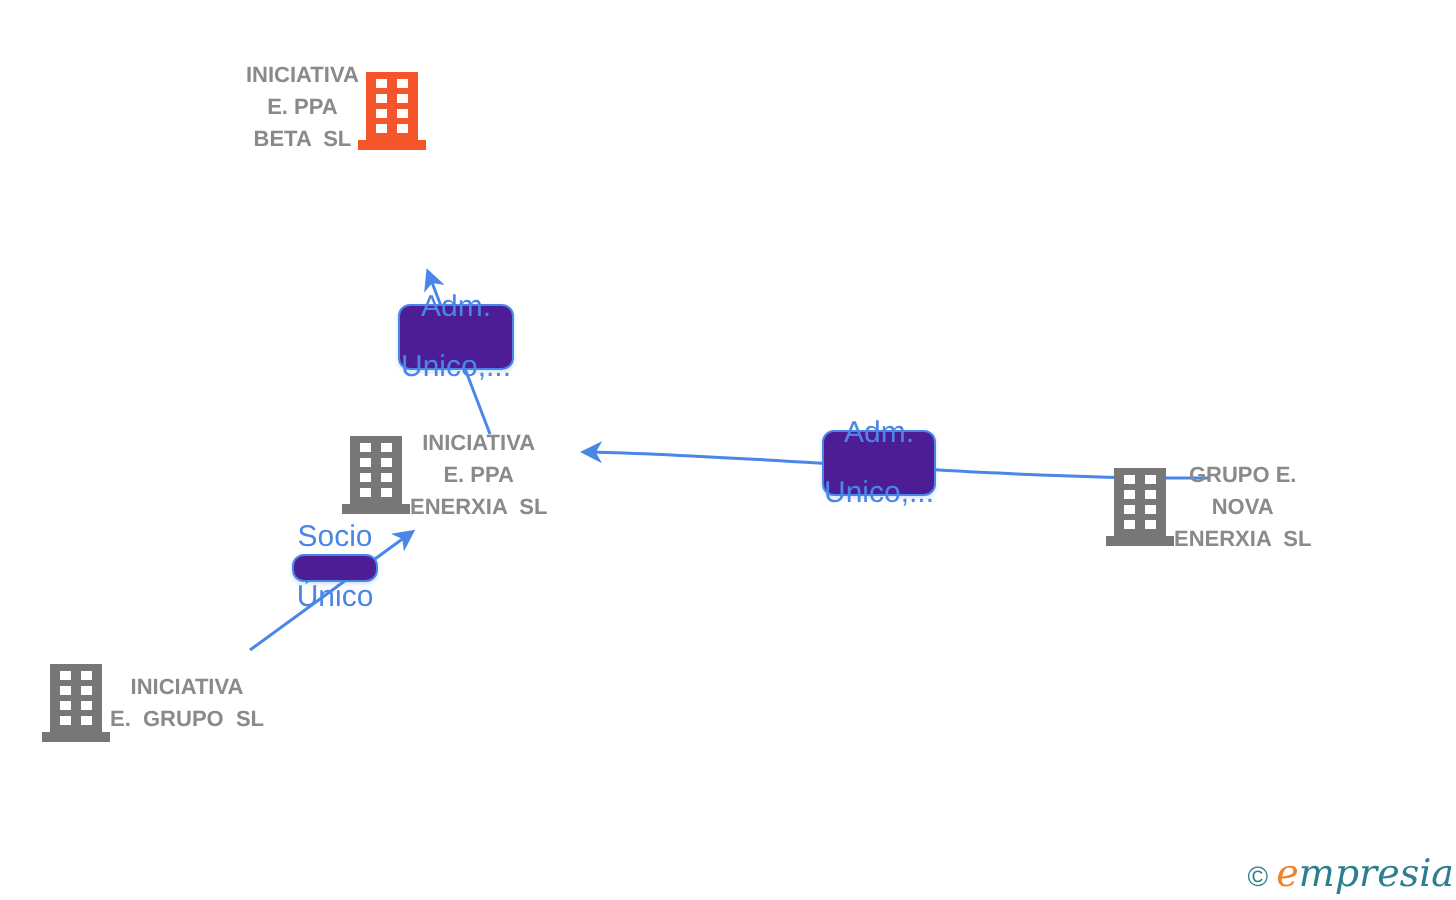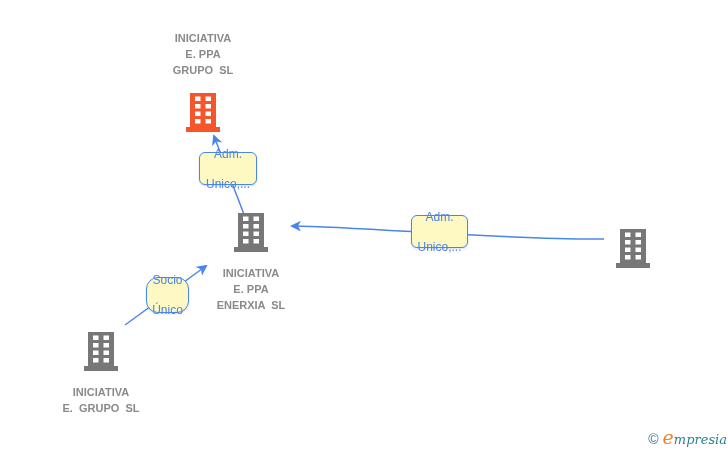--- a/index.html
+++ b/index.html
@@ -10,48 +10,47 @@
     overflow:hidden;
     font-family:"Liberation Sans", sans-serif;
   }
   #edges{position:absolute;left:0;top:0;z-index:1;}
   .edge{fill:none;stroke-width:1.5px;}
 
   .node{
     position:absolute;
     width:160px;
     display:flex;
-    flex-direction:column;
+    flex-direction:row;
     align-items:center;
     z-index:2;
     cursor:pointer;
-    gap:12px;
   }
   .node-text{
     text-align:center;
     font-size:11px;
     font-weight:bold;
     line-height:16px;
     color:var(--company-text,#8a8a8a);
   }
   .node-line{white-space:pre;}
   .bld{display:block;}
   .node--text-top .node-text{margin-bottom:3px;}
   .node--text-bottom .node-text{margin-top:1px;}
 
   .edge-label{
     position:absolute;
     z-index:3;
     box-sizing:border-box;
-    background:#fef9c3;
+    background:#4c1d95;
     border:1.5px solid var(--edge-blue,#4a86e8);
     border-radius:6px;
     box-shadow:0 1px 2px rgba(74,134,232,0.25);
     color:var(--edge-blue,#4a86e8);
-    font-size:12px;
+    font-size:15px;
     line-height:14px;
     text-align:center;
     display:flex;
     flex-direction:column;
     justify-content:center;
     cursor:pointer;
     gap:16px;
   }
   .edge-label .lbl-line{white-space:pre;}
 
@@ -72,21 +71,21 @@
   #watermark .brand{
     font-family:"DejaVu Serif", serif;
     font-style:italic;
   }
   #watermark .brand-first{
     color:var(--brand-orange,#f08229);
     font-size:19px;
   }
   #watermark .brand-rest{
     color:var(--brand-teal,#2d7f90);
-    font-size:13px;
+    font-size:19px;
   }
 </style>
 </head>
 <body>
 
 <div id="canvas">
 
   <svg id="edges" width="728" height="450" viewBox="0 0 728 450">
     <defs>
       <marker id="arw" viewBox="0 0 10 10" refX="8.2" refY="5" markerWidth="11" markerHeight="11" markerUnits="userSpaceOnUse" orient="auto">
@@ -95,21 +94,21 @@
     </defs>
     <path class="edge" d="M245,217 L214,136" marker-end="url(#arw)" stroke="#4a86e8"></path>
     <path class="edge" d="M604,239 C500,240 370,227 292,226" marker-end="url(#arw)" stroke="#4a86e8"></path>
     <path class="edge" d="M125,325 L206,266" marker-end="url(#arw)" stroke="#4a86e8"></path>
   </svg>
 
   <div class="node node--text-top" style="left:123px;top:30px;">
     <div class="node-text">
       <div class="node-line">INICIATIVA</div>
       <div class="node-line">E. PPA</div>
-      <div class="node-line">GRUPO  SL</div>
+      <div class="node-line">BETA  SL</div>
     </div>
     <svg class="bld" viewBox="0 0 34 39" width="34" height="39">
       <g fill="#f4552a">
         <rect x="4" y="0" width="26" height="34"></rect>
         <rect x="0" y="34" width="34" height="5"></rect>
       </g>
       <g fill="#ffffff">
         <rect x="9" y="3.5" width="5.5" height="4.5"></rect>
           <rect x="19.5" y="3.5" width="5.5" height="4.5"></rect>
         <rect x="9" y="11" width="5.5" height="4.5"></rect>
@@ -156,20 +155,25 @@
         <rect x="9" y="3.5" width="5.5" height="4.5"></rect>
           <rect x="19.5" y="3.5" width="5.5" height="4.5"></rect>
         <rect x="9" y="11" width="5.5" height="4.5"></rect>
           <rect x="19.5" y="11" width="5.5" height="4.5"></rect>
         <rect x="9" y="18.5" width="5.5" height="4.5"></rect>
           <rect x="19.5" y="18.5" width="5.5" height="4.5"></rect>
         <rect x="9" y="26" width="5.5" height="4.5"></rect>
           <rect x="19.5" y="26" width="5.5" height="4.5"></rect>
       </g>
     </svg>
+    <div class="node-text">
+      <div class="node-line">GRUPO E.</div>
+      <div class="node-line">NOVA</div>
+      <div class="node-line">ENERXIA  SL</div>
+    </div>
   </div>
 
   <div class="node node--text-bottom" style="left:21px;top:332px;">
     <svg class="bld" viewBox="0 0 34 39" width="34" height="39">
       <g fill="#777777">
         <rect x="4" y="0" width="26" height="34"></rect>
         <rect x="0" y="34" width="34" height="5"></rect>
       </g>
       <g fill="#ffffff">
         <rect x="9" y="3.5" width="5.5" height="4.5"></rect>
@@ -191,21 +195,21 @@
   <div class="edge-label" style="left:199px;top:152px;width:58px;height:33px;">
     <div class="lbl-line">Adm.</div>
     <div class="lbl-line">Unico,...</div>
   </div>
 
   <div class="edge-label" style="left:411px;top:215px;width:57px;height:33px;">
     <div class="lbl-line">Adm.</div>
     <div class="lbl-line">Unico,...</div>
   </div>
 
-  <div class="edge-label" style="left:146px;top:277px;width:43px;height:36px;border-radius:12px;">
+  <div class="edge-label" style="left:146px;top:277px;width:43px;height:14px;">
     <div class="lbl-line">Socio</div>
     <div class="lbl-line">Único</div>
   </div>
 
   <div id="watermark">
     <span class="copy">©</span>
     <span class="brand"><span class="brand-first">e</span><span class="brand-rest">mpresia</span></span>
   </div>
 
 </div>

